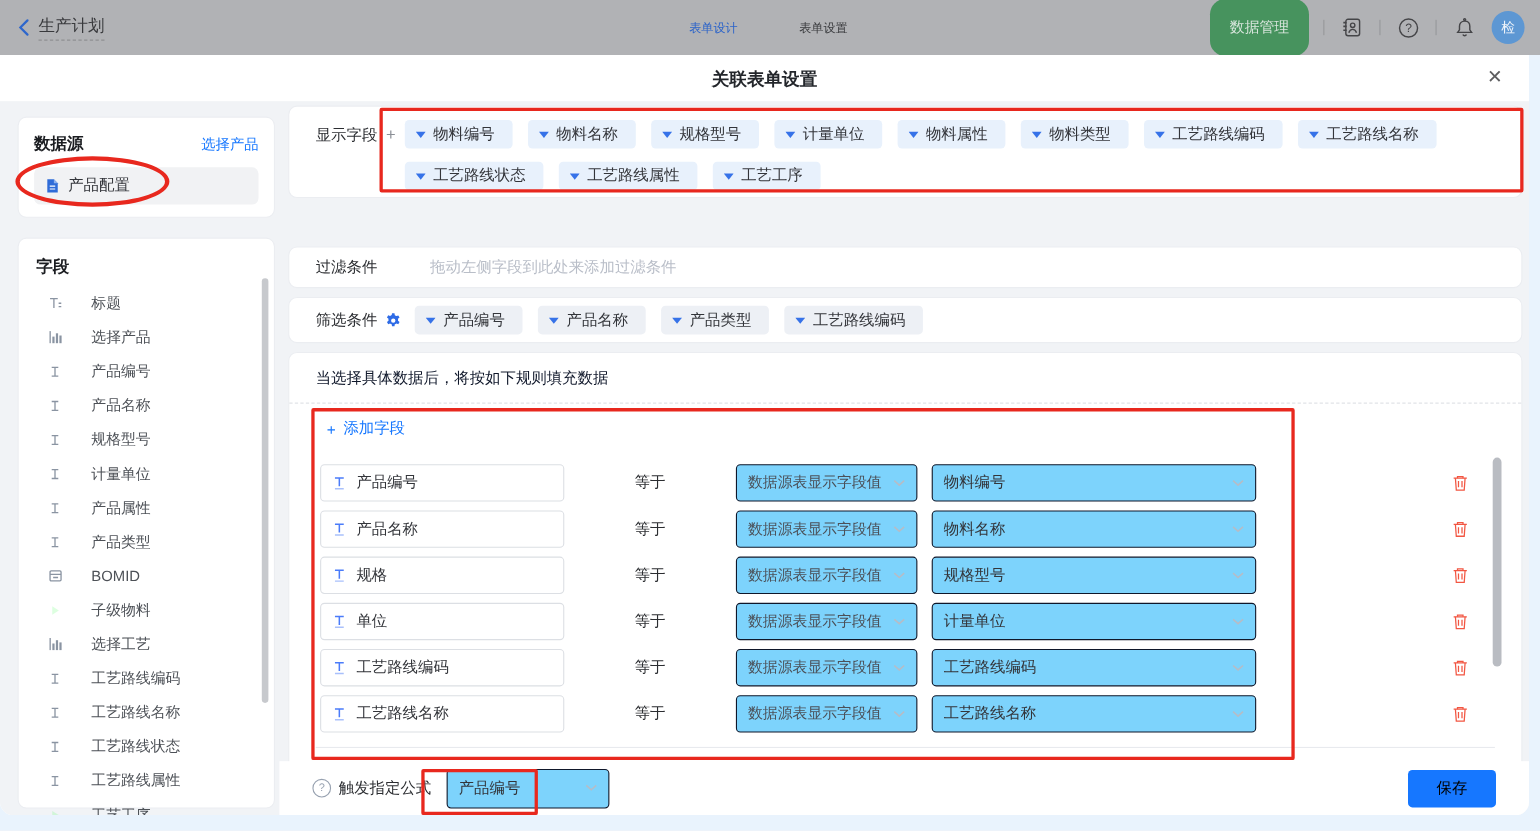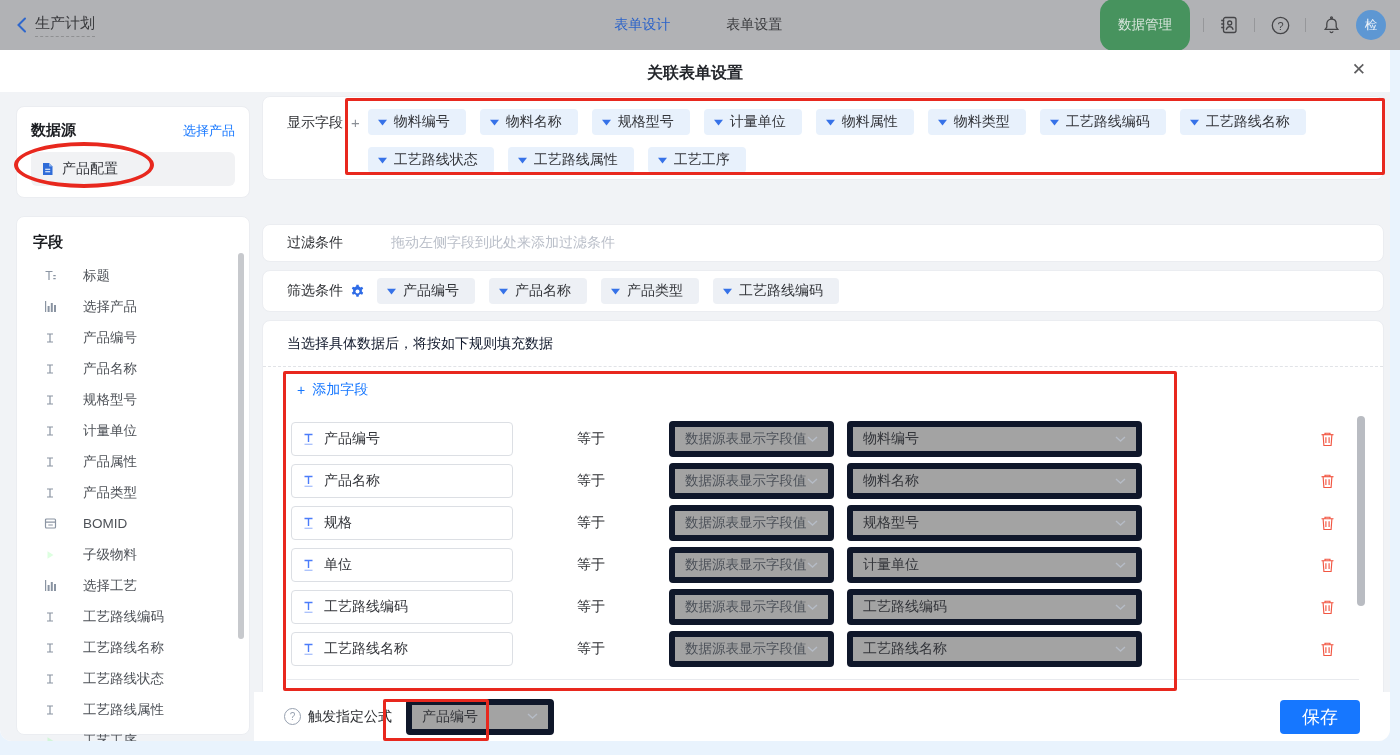--- a/index.html
+++ b/index.html
@@ -8,21 +8,21 @@
     background:#e9f3fd;
     font-family:"Liberation Sans","DejaVu Sans",sans-serif;
     -webkit-font-smoothing:antialiased;
   }
   
   .topbar{position:absolute;top:0;left:0;width:1400px;height:50px;background:#b1b2b5;display:flex;align-items:center;z-index:5;}
   .tb-left{display:flex;align-items:center;margin-left:16px;gap:8px;}
   .tb-back{display:flex;align-items:center;cursor:pointer;}
   .tb-title{font-size:15px;color:#38393c;padding-bottom:3px;border-bottom:1px dashed #8f9092;}
   .tb-tabs{position:absolute;left:50%;transform:translateX(-51%);display:flex;gap:56px;}
-  .tb-tab{font-size:14px;color:#3a3b3e;cursor:pointer;}
+  .tb-tab{font-size:11px;color:#3a3b3e;cursor:pointer;}
   .tb-tab.active{color:#2b63c9;}
   .tb-right{position:absolute;right:14px;display:flex;align-items:center;gap:13px;}
   .pill-btn{height:28px;padding:12px 18px;border-radius:14px;background:#47935e;color:#d9e6dd;font-size:13.5px;display:flex;align-items:center;cursor:pointer;}
   .tb-div{width:1px;height:14px;background:#96979a;}
   .tb-ic{display:flex;align-items:center;justify-content:center;width:24px;height:24px;cursor:pointer;}
   .avatar{width:30px;height:30px;border-radius:50%;background:#5d97d3;color:#eef3f9;font-size:12.5px;display:flex;align-items:center;justify-content:center;cursor:pointer;}
   
   .modal{position:absolute;top:50px;left:0;width:1390px;height:691px;background:#fff;border-radius:0 0 12px 12px;overflow:hidden;z-index:10;}
   .modal-header{position:absolute;top:0;left:0;right:0;height:42px;background:#fff;}
   .modal-title{text-align:center;line-height:46px;font-size:16px;font-weight:700;color:#23262b;}
@@ -55,32 +55,32 @@
   .screen-tags{display:flex;gap:14px;margin-left:12px;}
   .gear{margin-left:7px;display:flex;align-items:center;cursor:pointer;}
   .card-rules{left:262px;top:228px;width:1122px;height:414px;}
   .rules-hint{padding:14px 0 0 24px;font-size:14px;color:#0f172a;}
   .rules-dash{margin-top:13px;border-bottom:1px dashed #e1e3e7;}
   .add-field{margin:14px 0 0 34px;display:inline-flex;gap:7px;align-items:center;color:#1677ff;font-size:14px;cursor:pointer;}
   .rules-list{position:absolute;left:0;right:0;top:101px;}
   .rule-row{display:flex;align-items:center;height:34px;margin-bottom:8px;padding-left:28px;padding-right:48px;}
   .fieldbox{width:222px;height:34px;background:#fff;border:1px solid #dcdfe4;border-radius:4px;display:flex;align-items:center;gap:9px;padding-left:10px;box-sizing:border-box;font-size:14px;color:#33353a;}
   .op{margin-left:64px;width:36px;font-size:14px;color:#2b2d31;}
-  .sel{height:34px;background:#a3a3a3;border:6px solid #0f172a;border-radius:4px;display:flex;align-items:center;justify-content:space-between;padding:12px 10px;box-sizing:border-box;cursor:pointer;}
+  .sel{height:34px;background:#7dd3fc;border:1px solid #0f172a;border-radius:4px;display:flex;align-items:center;justify-content:space-between;padding:12px 10px;box-sizing:border-box;cursor:pointer;}
   .sel1{margin-left:56px;width:165px;font-size:13.5px;color:#4b5058;}
   .sel2{margin-left:13px;width:295px;font-size:14px;color:#33353a;}
   .trash{margin-left:auto;cursor:pointer;display:flex;}
   .rule-sep{height:1px;background:#e8eaee;margin:13px 24px 13px 24px;}
   .rules-bottom-dash{position:absolute;left:24px;right:40px;top:408px;border-bottom:1px dashed #e1e3e7;}
   .rules-thumb{position:absolute;right:18px;top:95px;width:8px;height:190px;border-radius:4px;background:#b9bcc2;}
   
   .mfooter{position:absolute;left:254px;right:0;top:600px;bottom:0;background:#fff;display:flex;align-items:center;padding-left:30px;}
   .q-ic{width:15px;height:15px;border:1px solid #97a1b0;border-radius:50%;color:#97a1b0;font-size:10px;display:flex;align-items:center;justify-content:center;margin-right:7px;}
   .trig-sel{margin-left:14px;width:148px;height:36px;font-size:14px;color:#33353a;}
-  .save-btn{position:absolute;right:30px;top:8px;width:80px;height:34px;background:#1677ff;color:#ffffff;font-size:18px;border:none;border-radius:4px;cursor:pointer;}
+  .save-btn{position:absolute;right:30px;top:8px;width:80px;height:34px;background:#1677ff;color:#000000;font-size:14px;border:none;border-radius:4px;cursor:pointer;}
   
   .anno{position:absolute;z-index:40;pointer-events:none;border:3px solid #e8281e;box-sizing:border-box;}
   .anno-ellipse{left:14px;top:142px;width:140px;height:46px;border-radius:50%;border-width:4px;}
   .anno-display{left:345px;top:98px;width:1040px;height:77px;border-radius:2px;}
   .anno-rules{left:283px;top:371px;width:894px;height:320px;border-radius:2px;}
   .anno-trigger{left:383px;top:699px;width:106px;height:42px;border-radius:2px;}
 </style>
 </head>
 <body>
 

